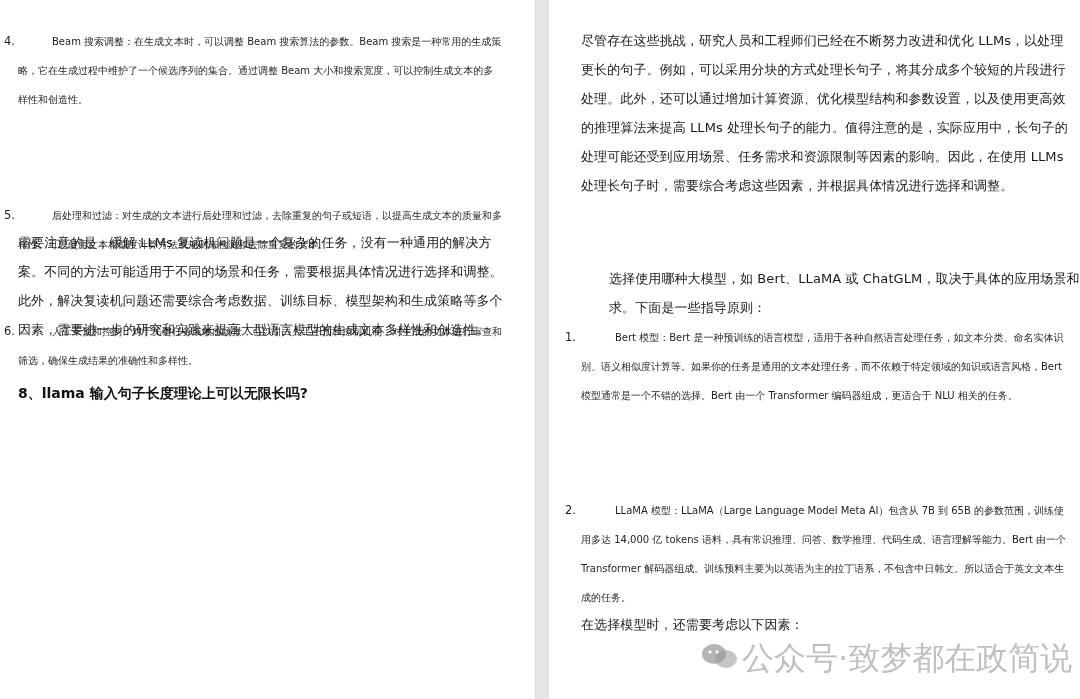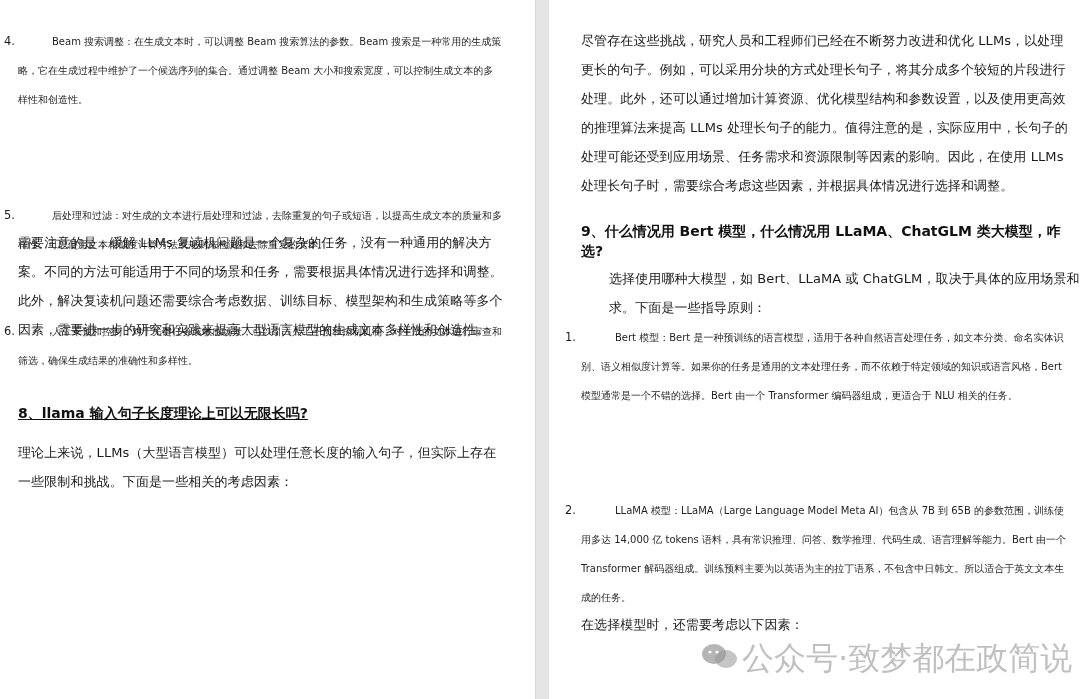--- a/index.html
+++ b/index.html
@@ -63,38 +63,36 @@
     <div class="body" style="padding-left:14px; text-indent:34px;">后处理和过滤：对生成的文本进行后处理和过滤，去除重复的句子或短语，以提高生成文本的质量和多样性。可以使用文本相似度计算方法或规则来检测和去除重复的文本。</div>
   </div>
 
   <div class="blk li" style="left:4px; top:172px; width:498px;">
     <span class="num">6.</span>
     <div class="body" style="padding-left:14px; text-indent:34px;">人工干预和控制：对于关键任务或敏感场景，可以引入人工干预和控制机制，对生成的文本进行审查和筛选，确保生成结果的准确性和多样性。</div>
   </div>
 
   <div class="blk p" style="left:18px; top:228px; width:490px;">需要注意的是，缓解 LLMs 复读机问题是一个复杂的任务，没有一种通用的解决方案。不同的方法可能适用于不同的场景和任务，需要根据具体情况进行选择和调整。此外，解决复读机问题还需要综合考虑数据、训练目标、模型架构和生成策略等多个因素，需要进一步的研究和实践来提高大型语言模型的生成文本多样性和创造性。</div>
 
-  <div class="blk h2" style="left:18px; top:403px; width:490px;text-decoration:underline;">8、llama  输入句子长度理论上可以无限长吗?</div>
+  <div class="blk h2" style="left:18px; top:383px; width:490px;">8、llama  输入句子长度理论上可以无限长吗?</div>
 
-  <div class="blk p" style="left:18px; top:438px; width:490px;">理论上来说，LLMs（大型语言模型）可以处理任意长度的输入句子，但实际上存在一些限制和挑战。下面是一些相关的考虑因素：</div>
 
   <div class="blk li" style="left:4px; top:495px; width:498px;">
     <span class="num">1.</span>
     <div class="body" style="padding-left:14px; text-indent:34px;">计算资源：生成长句子需要更多的计算资源，包括内存和计算时间。由于 LLMs 通常是基于神经网络的模型，计算长句子可能会导致内存不足或计算时间过长的问题。</div>
   </div>
 
 </div>
 
 <div class="gutter"></div>
 
 <div class="page page-right">
 
   <div class="blk p" style="left:32px; top:26px; width:490px;">尽管存在这些挑战，研究人员和工程师们已经在不断努力改进和优化 LLMs，以处理更长的句子。例如，可以采用分块的方式处理长句子，将其分成多个较短的片段进行处理。此外，还可以通过增加计算资源、优化模型结构和参数设置，以及使用更高效的推理算法来提高 LLMs 处理长句子的能力。值得注意的是，实际应用中，长句子的处理可能还受到应用场景、任务需求和资源限制等因素的影响。因此，在使用 LLMs 处理长句子时，需要综合考虑这些因素，并根据具体情况进行选择和调整。</div>
 
-  <div class="blk h2" style="left:32px; top:221px; width:490px;">9、什么情况用 Bert 模型，什么情况用 LLaMA、ChatGLM 类大模型，咋选?</div>
 
   <div class="blk p" style="left:32px; top:264px; width:490px;margin-left:28px;">选择使用哪种大模型，如 Bert、LLaMA 或 ChatGLM，取决于具体的应用场景和需求。下面是一些指导原则：</div>
 
   <div class="blk li" style="left:16px; top:323px; width:505px;">
     <span class="num">1.</span>
     <div class="body" style="padding-left:16px; text-indent:34px;">Bert 模型：Bert 是一种预训练的语言模型，适用于各种自然语言处理任务，如文本分类、命名实体识别、语义相似度计算等。如果你的任务是通用的文本处理任务，而不依赖于特定领域的知识或语言风格，Bert 模型通常是一个不错的选择。Bert 由一个 Transformer 编码器组成，更适合于 NLU 相关的任务。</div>
   </div>
 
   <div class="blk li" style="left:16px; top:409px; width:505px;">
     <span class="num">2.</span>

